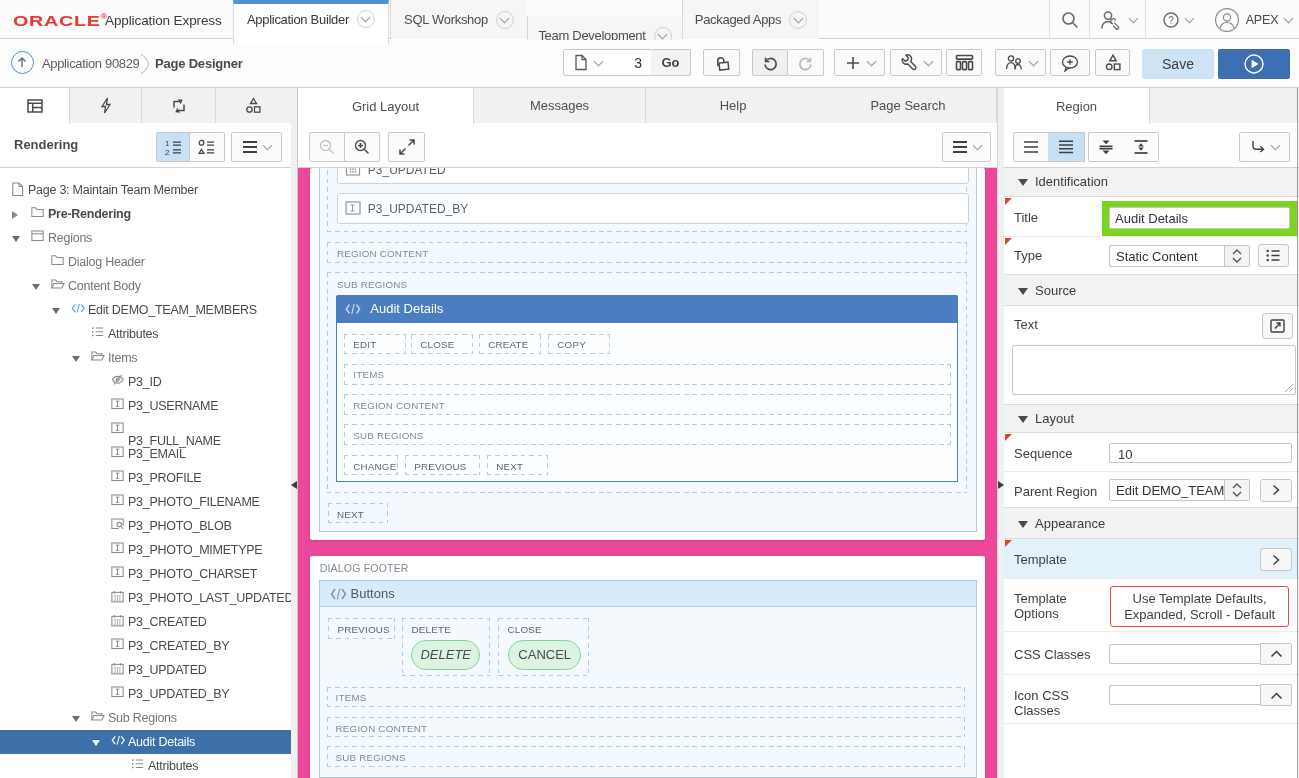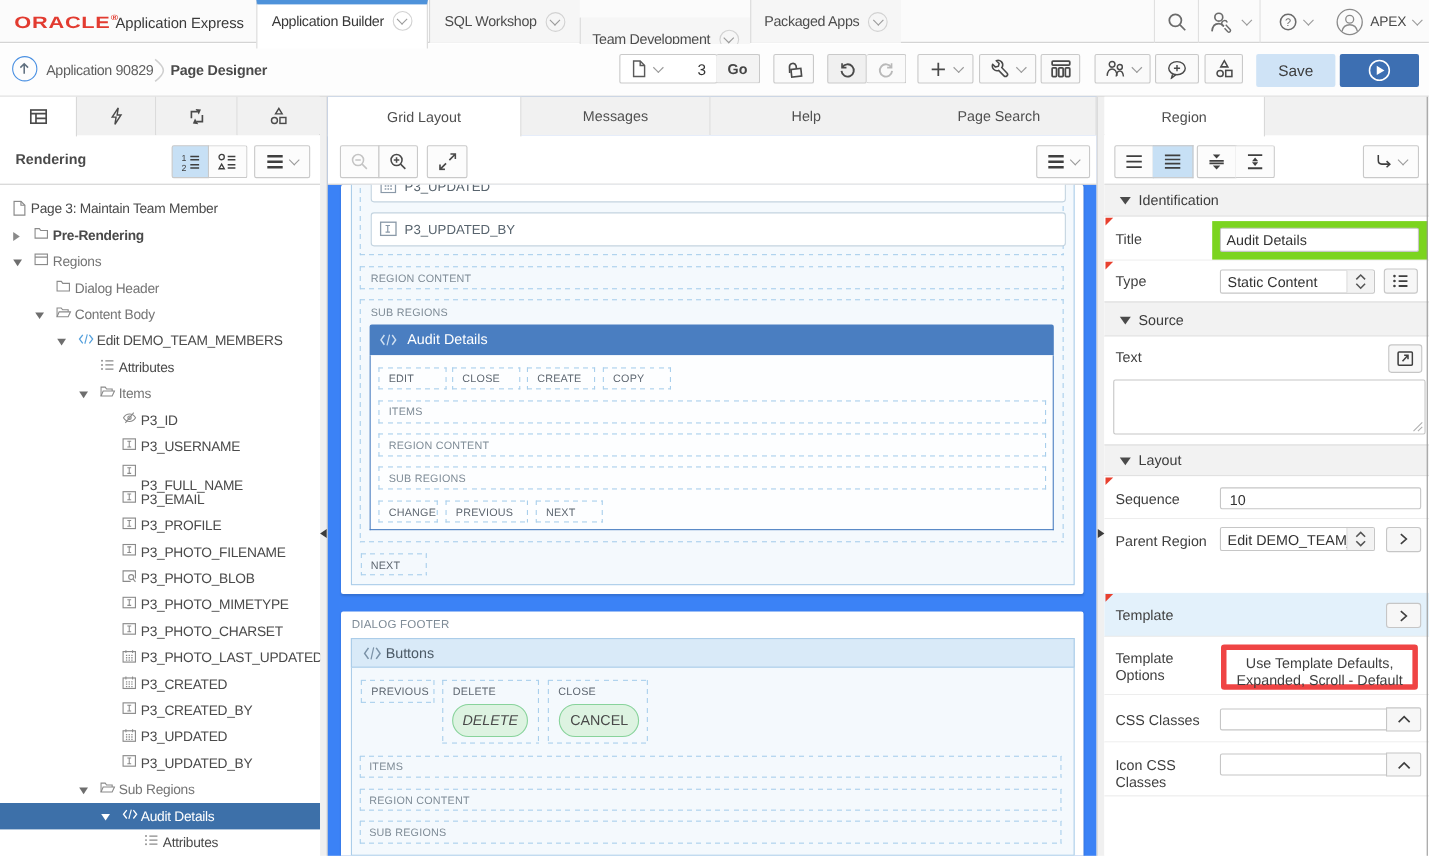--- a/index.html
+++ b/index.html
@@ -17,21 +17,21 @@
 .hdr-right { position:absolute; top:0; height:39px; display:flex; align-items:center; justify-content:center; border-left:1px solid #e0e0e0; color:#555; }
 
 #tbar { position:absolute; left:0; top:40px; width:1299px; height:48px; background:#fdfdfd; border-bottom:1px solid #d2d2d2; }
 #upcirc { position:absolute; left:11px; top:11px; width:23px; height:23px; border:1.5px solid #4a90e2; border-radius:50%; }
 .crumb1 { position:absolute; left:42px; top:16px; font-size:14px; color:#5f5f5f; }
 .crumb2 { position:absolute; left:155px; top:16px; font-size:14px; color:#4a4a4a; font-weight:bold; }
 .tbtn { position:absolute; top:9px; height:27px; background:#fafafa; border:1px solid #c9c9c9; border-radius:2px; display:flex; align-items:center; justify-content:center; }
 
 #leftpanel { position:absolute; left:0; top:88px; width:291px; height:690px; background:#fff; }
 #splitL { position:absolute; left:291px; top:88px; width:7px; height:690px; background:#f0f0f0; border-right:1px solid #c8c8c8; }
-#center { position:absolute; left:298px; top:88px; width:699px; height:690px; background:#3b82f6; }
+#center { position:absolute; left:298px; top:88px; width:699px; height:690px; background:#ec4899; }
 #splitR { position:absolute; left:997px; top:88px; width:7px; height:690px; background:#f0f0f0; border-left:1px solid #d8d8d8; }
 #rightpanel { position:absolute; left:1004px; top:88px; width:295px; height:690px; background:#fff; }
 
 .tabstrip { position:absolute; left:0; top:0; right:0; height:35px; background:#f1f1f1; border-bottom:1px solid #d5d5d5; display:flex; }
 .ptab { height:35px; display:flex; align-items:center; justify-content:center; font-size:13px; color:#4f4f4f; border-right:1px solid #d9d9d9; background:#f1f1f1; }
 .ptab.active { background:#fff; height:36px; border-bottom:none; z-index:2; }
 .ptoolbar { position:absolute; left:0; top:35px; right:0; height:45px; background:#fff; border-bottom:1px solid #d2d2d2; }
 .sbtn { position:absolute; top:9px; height:30px; background:#fcfcfc; border:1px solid #c9c9c9; display:flex; align-items:center; justify-content:center; }
 
 #tree { position:absolute; left:0; top:80px; width:291px; }
@@ -674,32 +674,33 @@
       <svg style="position:absolute; left:6px; top:2px;" width="12" height="16" viewBox="0 0 12 16" fill="none" stroke="#555" stroke-width="1.4">
           <path d="m2 6 4-4 4 4M2 10l4 4 4-4"></path>
         </svg>
     </div>
     <div class="sqbtn" style="left:256px; top:6.6px; width:32px; height:23px;">
       <svg width="10" height="12" viewBox="0 0 10 12" fill="none" stroke="#3f3f3f" stroke-width="1.5">
           <path d="m2.5 1.5 5 4.5-5 4.5"></path>
         </svg>
     </div>
   </div>
+  <div class="psec" style="top:418.5px; height:32.2px; line-height:31px;"><span class="tri"></span>Appearance</div>
   <div class="prow" style="top:450.7px; height:40px; background:#e3f1fb;">
     <div class="redw" style="left:1px; top:1px;"></div>
     <div class="plabel" style="top:13px;">Template</div>
   </div>
   <div class="sqbtn" style="left:256.4px; top:460px; width:32px; height:23px;">
     <svg width="10" height="12" viewBox="0 0 10 12" fill="none" stroke="#3f3f3f" stroke-width="1.5">
         <path d="m2.5 1.5 5 4.5-5 4.5"></path>
       </svg>
   </div>
   <div class="prow" style="top:490.7px; height:53px;">
     <div class="plabel" style="top:12px;">Template<br>Options</div>
-    <div style="position:absolute; left:106.4px; top:7px; width:178.5px; height:41.4px; background:#fff; border:5px solid #ef4444; border-radius:3px; font-size:13px; color:#3f3f3f; text-align:center; padding-top:4px; line-height:16.5px;">Use Template Defaults,<br>Expanded, Scroll - Default</div>
+    <div style="position:absolute; left:106.4px; top:7px; width:178.5px; height:41.4px; background:#fff; border:1px solid #ef4444; border-radius:3px; font-size:13px; color:#3f3f3f; text-align:center; padding-top:4px; line-height:16.5px;">Use Template Defaults,<br>Expanded, Scroll - Default</div>
   </div>
   <div class="prow" style="top:543.7px; height:43.6px;">
     <div class="plabel" style="top:15px;">CSS Classes</div>
     <div class="pinput" style="left:105px; top:12px; width:152px; height:20px; border-radius:2px 0 0 2px;"></div>
     <div class="sqbtn" style="left:256.4px; top:11px; width:32px; height:22px; border-radius:0 2px 2px 0;">
       <svg width="13" height="9" viewBox="0 0 13 9" fill="none" stroke="#3f3f3f" stroke-width="1.5">
           <path d="m1.5 7.5 5-5 5 5"></path>
         </svg>
     </div>
   </div>

